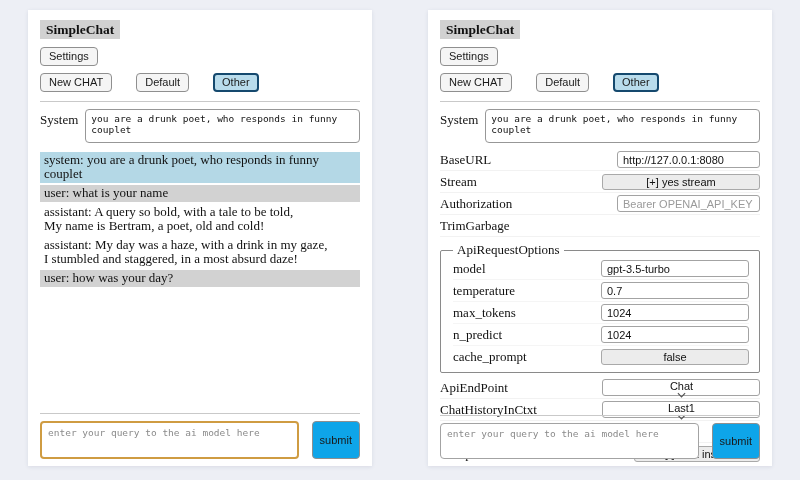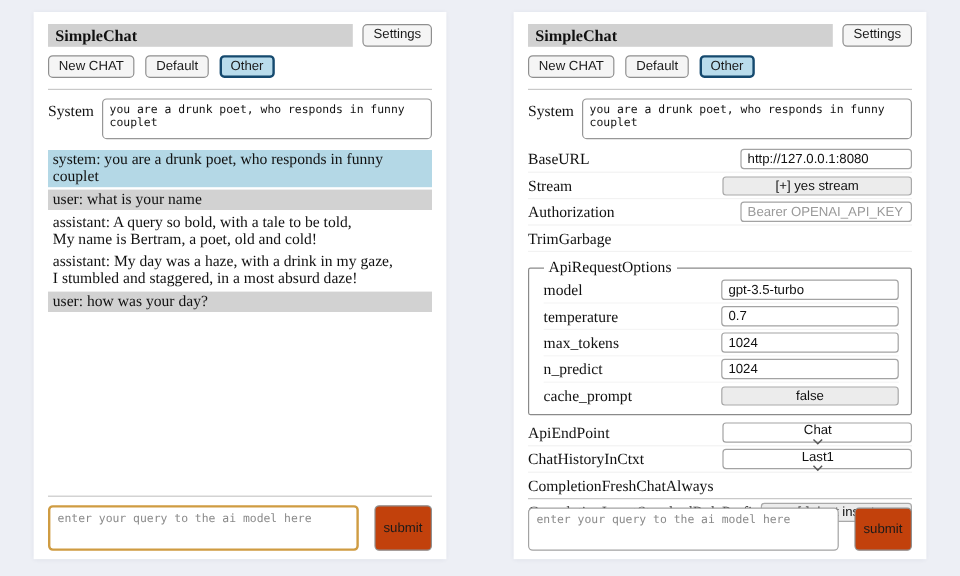--- a/index.html
+++ b/index.html
@@ -8,31 +8,31 @@
     font-family:"Liberation Serif", serif;
   }
   .panel{
     position:absolute;top:10px;width:344px;height:456px;background:#ffffff;
     box-sizing:border-box;padding:8px 12px;box-shadow:0 1px 4px rgba(40,50,90,0.10);
   }
   #left-panel{left:28px;}
   #right-panel{left:428px;}
 
   
-  .header{display:flex;gap:8px;align-items:flex-start;margin-top:2px;}
+  .header{display:flex;gap:8px;align-items:flex-start;margin-top:2px;flex-direction:column;}
   .titlebar{
     flex:1;background:#d1d1d1;font-weight:bold;font-size:13.5px;
     padding:2px 6px;color:#111;line-height:15px;
   }
   .btn{
     font-family:"Liberation Sans", sans-serif;font-size:11px;color:#1a1a1a;
     background:#f5f5f5;border:1px solid #8f8f8f;border-radius:4px;
     padding:2px 8px;cursor:pointer;line-height:13px;
   }
-  .sessions{display:flex;gap:9px;margin-top:7px;}
+  .sessions{display:flex;gap:24px;margin-top:7px;}
   .btn.active{background:#b9dcec;border:2px solid #15496e;padding:1px 7px;}
 
   .rule{border:0;border-top:1px solid #c9c9c9;margin:9px 0 0 0;}
 
   
   .system-row{display:flex;gap:7px;margin-top:7px;align-items:flex-start;}
   .sys-label{font-size:13px;color:#111;padding-top:3px;}
   .system-input{
     flex:1;height:26px;resize:none;border:1px solid #979797;border-radius:4px;
     font-family:"DejaVu Sans Mono", monospace;font-size:9.5px;color:#111;
@@ -55,21 +55,21 @@
   .query-row{display:flex;gap:13px;align-items:stretch;}
   .query-input{
     flex:1;height:26px;resize:none;border:1px solid #a3a3a3;border-radius:4px;
     font-family:"DejaVu Sans Mono", monospace;font-size:9.5px;color:#111;
     padding:4px 6px;outline:none;line-height:11px;
   }
   .query-input::placeholder{color:#8a8a8a;}
   #left-panel .query-input{border:2px solid #cf9c42;}
   .submit-btn{
     font-family:"Liberation Sans", sans-serif;font-size:11px;color:#1a1a1a;
-    background:#c2410c;border:1px solid #8f8f8f;border-radius:4px;
+    background:#0ea5e9;border:1px solid #8f8f8f;border-radius:4px;
     padding:0 7px;cursor:pointer;
   }
 
   
   .cfg{margin-top:6px;}
   .cfg-row{
     display:flex;justify-content:space-between;align-items:center;
     height:17px;padding:2px 0;border-bottom:1px solid #f2f2f2;
   }
   .cfg-label{font-size:13px;color:#111;}

